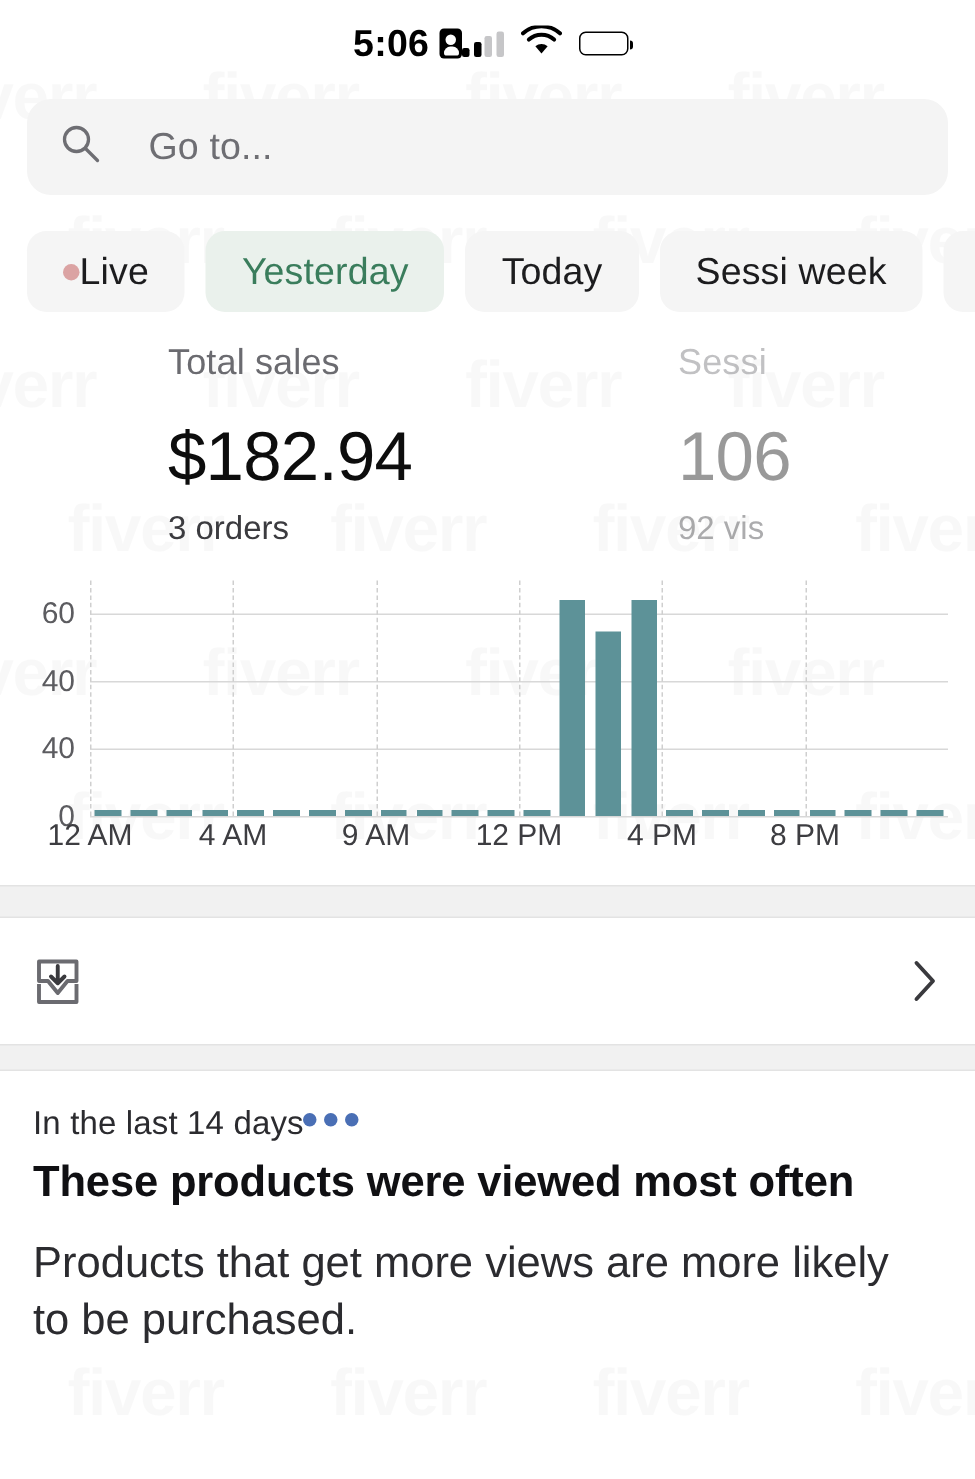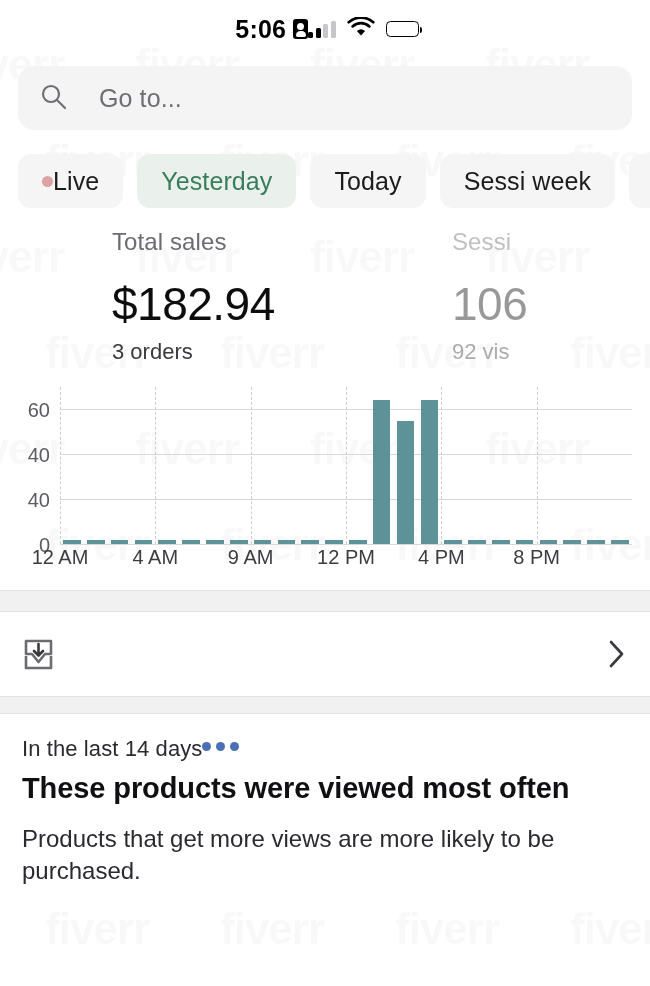--- a/index.html
+++ b/index.html
@@ -413,21 +413,21 @@
     display: block;
   }
   .insight-title {
     font-size: 29px;
     font-weight: 700;
     color: #101013;
     margin-top: 10px;
     letter-spacing: -0.1px;
   }
   .insight-body {
-    font-size: 24px;
+    font-size: 29px;
     color: #2b2b2f;
     margin-top: 18px;
     line-height: 1.32;
     max-width: 590px;
   }
 </style>
 </head>
 <body>
 
 <div id="screen">

